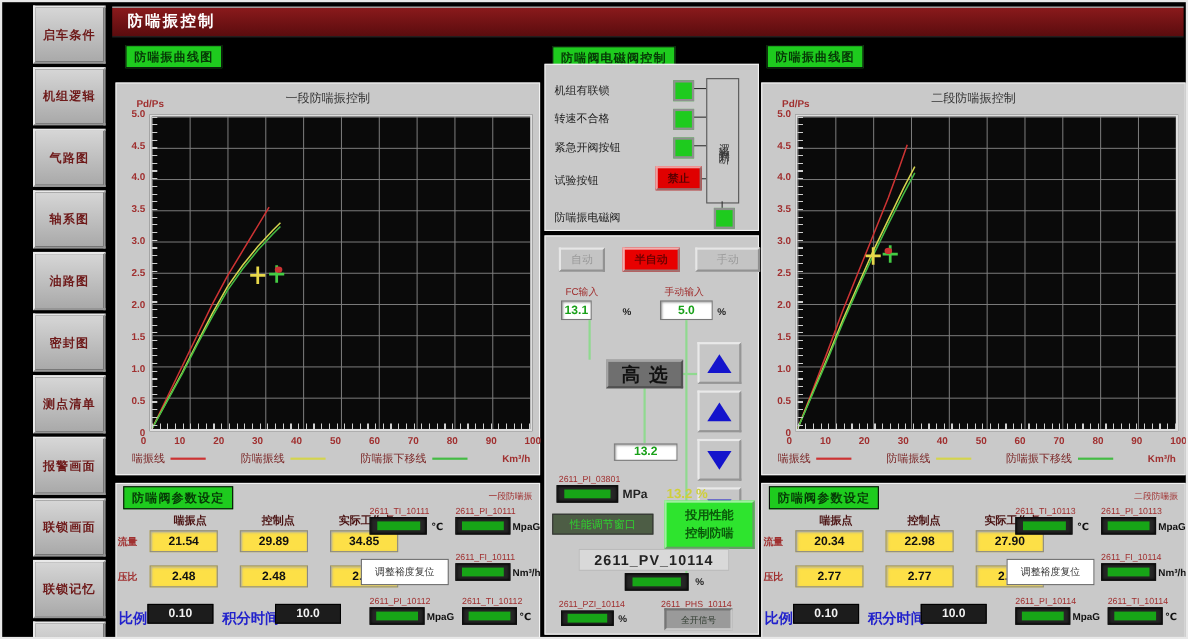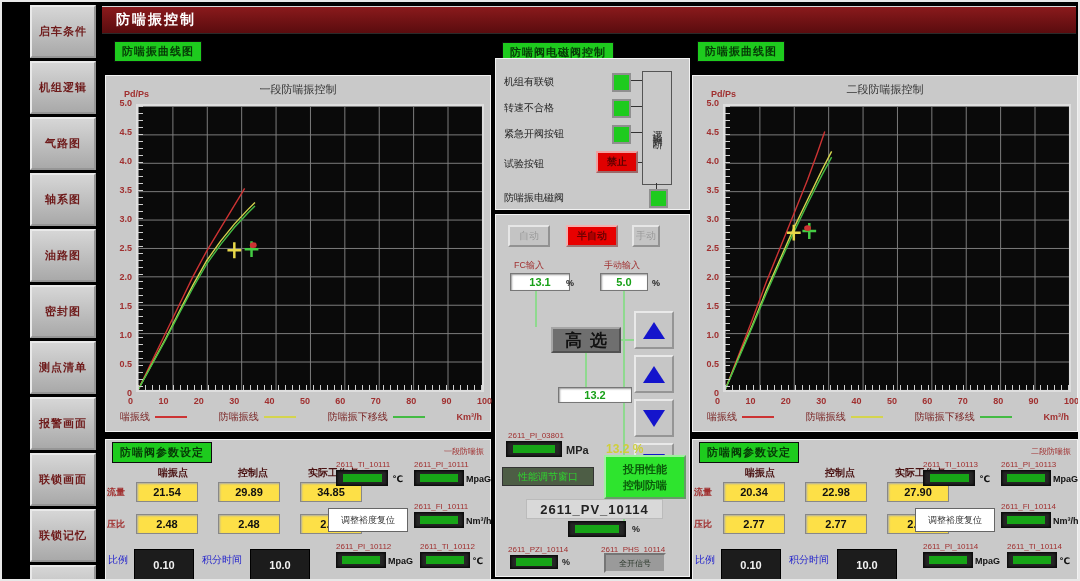--- a/index.html
+++ b/index.html
@@ -91,25 +91,25 @@
   #pos-signal-btn{position:absolute;left:108px;top:338px;width:62px;height:20px;background:#9a9a9a;
     border:2px inset #c9c9c9;color:#2e3a2e;font-size:8px;display:flex;align-items:center;justify-content:center;
     cursor:pointer;box-sizing:border-box;}
   
   .params-panel{position:absolute;top:437px;width:386px;height:141px;background:#c9c9c9;
     border:1px solid #f2f2f2;box-sizing:border-box;}
   .pp-tab{position:absolute;left:6px;top:2px;}
   .pp-corner{position:absolute;right:6px;top:6px;font-size:8px;color:#a03030;font-family:Liberation Mono, monospace;}
   .pp-header{position:absolute;top:26px;font-size:10px;color:#4a1212;font-weight:bold;}
   .pp-rowlabel{position:absolute;left:1px;font-size:9px;color:#a03030;font-weight:bold;width:26px;overflow:hidden;}
-  .pp-bluelabel{position:absolute;font-size:10px;color:#2222cc;font-weight:normal;}
+  .pp-bluelabel{position:absolute;font-size:13px;color:#2222cc;font-weight:bold;}
   .pfield{position:absolute;background:#fde047;border:1px solid #888;box-shadow:inset 1px 1px 2px #aaa;
     width:62px;height:20px;display:flex;align-items:center;justify-content:center;
     font-size:11px;font-weight:bold;color:#111;box-sizing:border-box;}
-  .bfield{position:absolute;background:#1c1c1c;border:1px solid #000;width:60px;height:32px;
+  .bfield{position:absolute;background:#1c1c1c;border:1px solid #000;width:60px;height:18px;
     display:flex;align-items:center;justify-content:center;font-size:11px;font-weight:bold;color:#f2f2f2;box-sizing:border-box;}
   .reset-btn{position:absolute;left:222px;top:68px;width:80px;height:24px;background:#fff;border:1px solid #666;
     color:#333;font-size:9px;display:flex;align-items:center;justify-content:center;cursor:pointer;box-sizing:border-box;}
   .unit-tag{position:absolute;font-size:9px;color:#111;font-weight:bold;white-space:nowrap;}
 </style>
 </head>
 <body>
 
 <div id="app">
 
@@ -270,25 +270,25 @@
     <div class="sol-line" style="left:142px;top:103px;width:4px;height:1px;"></div>
     <div id="logic-box">逻辑判断</div>
     <div class="sol-line" style="left:160px;top:124px;width:1px;height:6px;"></div>
     <div class="sol-label" style="top:132px;">防喘振电磁阀</div>
     <div id="sol-bottom-sq"></div>
   </div>
 
   <div id="control">
     <div class="mode-btn" style="left:12px;width:42px;">自动</div>
     <div class="mode-btn active" style="left:70px;width:52px;">半自动</div>
-    <div class="mode-btn" style="left:136px;width:28px;">手动</div>
+    <div class="mode-btn" style="left:136px;width:59px;">手动</div>
 
     <div class="small-red-label" style="left:18px;top:44px;">FC输入</div>
     <div class="small-red-label" style="left:108px;top:44px;">手动输入</div>
-    <div class="wfield green-val" style="left:14px;top:58px;width:60px;height:18px;">13.1</div>
+    <div class="wfield green-val" style="left:14px;top:58px;width:28px;height:18px;">13.1</div>
     <div class="unit-sm" style="left:70px;top:63px;">%</div>
     <div class="wfield green-val" style="left:104px;top:58px;width:48px;height:18px;">5.0</div>
     <div class="unit-sm" style="left:156px;top:63px;">%</div>
 
     <div class="gline" style="left:39px;top:76px;width:2px;height:36px;"></div>
     <div class="gline" style="left:127px;top:76px;width:2px;height:230px;"></div>
     <div class="gline" style="left:89px;top:138px;width:2px;height:50px;"></div>
     <div class="gline" style="left:125px;top:124px;width:13px;height:2px;"></div>
 
     <div id="hi-select">高选</div>
@@ -299,21 +299,21 @@
     <div class="arrow-btn" style="top:140px;">
         <span class="tri-up"></span>
       </div>
     <div class="arrow-btn" style="top:184px;">
         <span class="tri-down"></span>
       </div>
     <div class="arrow-btn" style="top:228px;">
         <span class="tri-down"></span>
       </div>
 
-    <div class="wfield green-val" style="left:62px;top:172px;width:74px;height:16px;">13.2</div>
+    <div class="wfield green-val" style="left:62px;top:188px;width:58px;height:16px;">13.2</div>
 
     <div class="tag-label" style="left:12px;top:216px;">2611_PI_03801</div>
     <div class="led" style="left:10px;top:226px;width:56px;height:16px;">
         <span class="bar"></span>
       </div>
     <div class="unit-sm" style="left:70px;top:229px;font-size:11px;">MPa</div>
     <div id="pct-readout">13.2 %</div>
 
     <div id="perf-btn">性能调节窗口</div>
     <div id="enable-btn">

